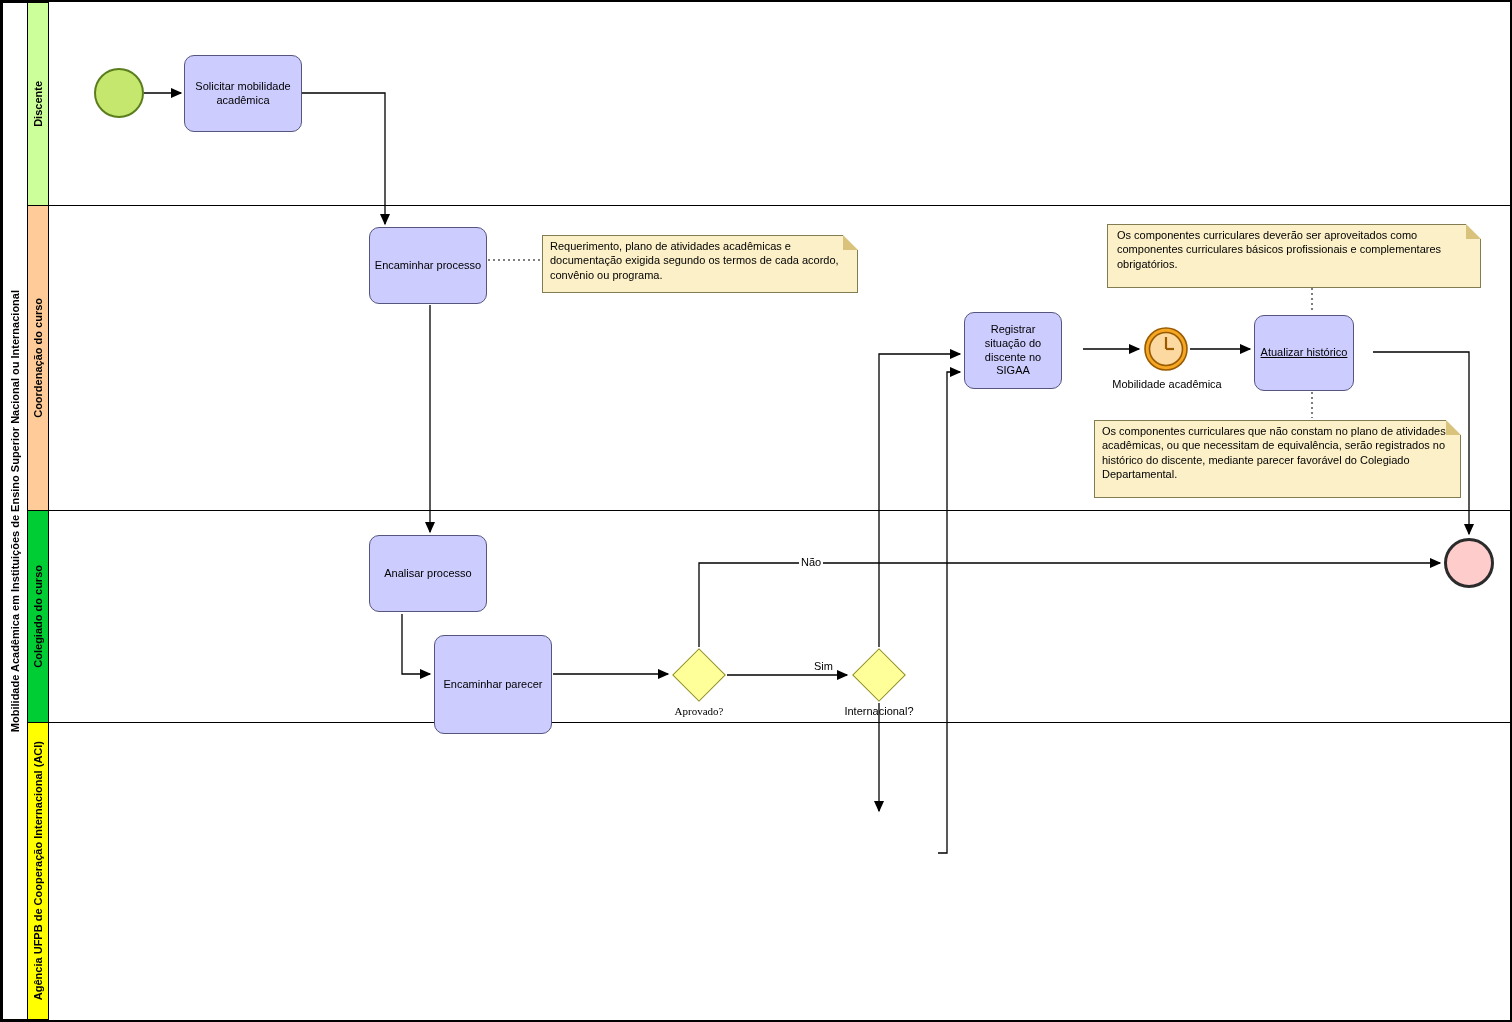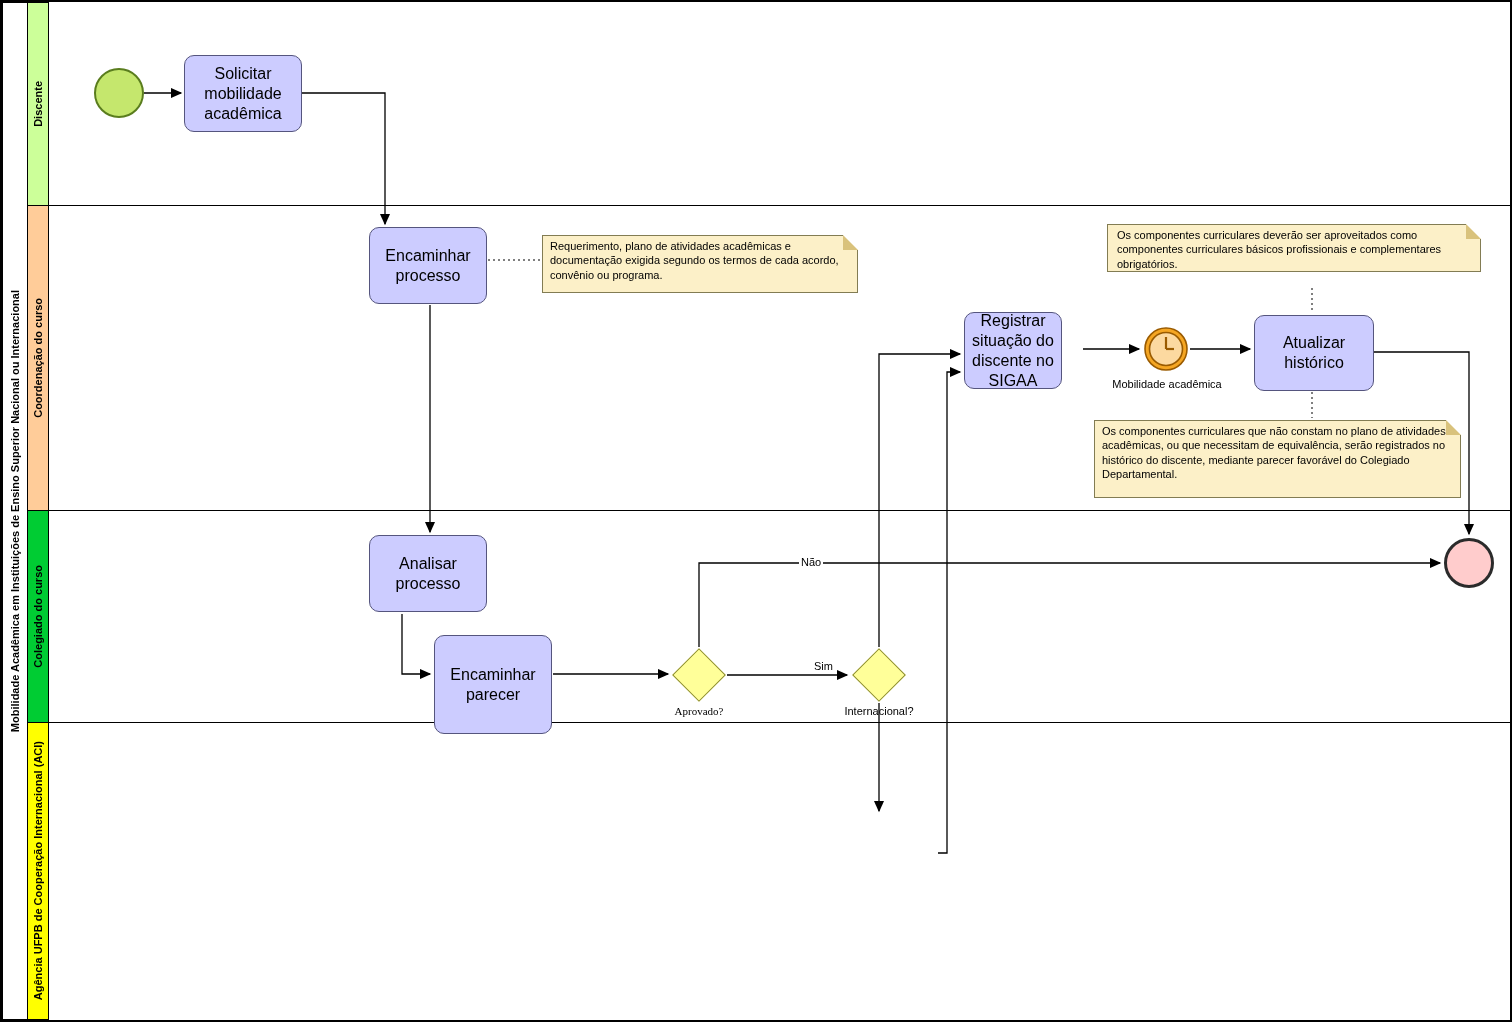--- a/index.html
+++ b/index.html
@@ -28,28 +28,28 @@
   .lane-sep { position:absolute; left:46px; right:0; height:1px; background:#000; }
   .sep1 { top:203px; } .sep2 { top:508px; } .sep3 { top:720px; }
 
   .wires { position:absolute; left:0; top:0; width:1512px; height:1022px; pointer-events:none; }
   .wires polyline { fill:none; stroke:#000; stroke-width:1.3; }
   .wires .assoc { stroke-dasharray:2,3; stroke-width:1; }
 
   .task {
     position:absolute; background:#ccccff; border:1.5px solid #55557e;
     border-radius:10px; display:flex; align-items:center; justify-content:center;
-    text-align:center; font-size:16px; color:#000; padding:4px; line-height:1.25;
+    text-align:center; font-size:11px; color:#000; padding:4px; line-height:1.25;
   }
   .t-solicitar  { left:182px; top:53px;  width:118px; height:77px; }
   .t-encproc    { left:367px; top:225px; width:118px; height:77px; }
   .t-analisar   { left:367px; top:533px; width:118px; height:77px; }
   .t-parecer    { left:432px; top:633px; width:118px; height:99px; }
   .t-registrar  { left:962px; top:310px; width:98px; height:77px; }
-  .t-atualizar  { left:1252px; top:313px; width:120px; height:76px; }
+  .t-atualizar  { left:1252px; top:313px; width:100px; height:76px;text-decoration:underline; }
   .t-realizar   { left:817px; top:813px; width:118px; height:77px; }
 
   .event { position:absolute; border-radius:50%; }
   .ev-start { left:92px; top:66px; width:50px; height:50px; background:#c5e76d; border:2px solid #5a7d1e; }
   .ev-end   { left:1442px; top:536px; width:50px; height:50px; background:#ffcccc; border:3.5px solid #2b2b2b; }
   .ev-timer { left:1141px; top:324px; width:46px; height:46px; }
   .ev-timer svg { display:block; width:46px; height:46px; }
 
   .gateway {
     position:absolute; width:38px; height:38px; background:#ffff99;
@@ -69,21 +69,21 @@
   .note {
     position:absolute; background:#fcf0c8; border:1px solid #827c53;
     font-size:11px; color:#000; padding:3px 7px; line-height:1.3;
   }
   .note .fold {
     position:absolute; top:-1px; right:-1px; width:0; height:0;
     border-style:solid; border-width:0 15px 15px 0;
     border-color:transparent #ffffff #d9c27c transparent;
   }
   .note1 { left:540px;  top:233px; width:316px; height:58px; }
-  .note2 { left:1105px; top:222px; width:374px; height:48px;padding-left:9px; }
+  .note2 { left:1105px; top:222px; width:374px; height:64px;padding-left:9px; }
   .note3 { left:1050px; top:418px; width:367px; height:78px;margin-left:42px; }
 </style>
 </head>
 <body>
 
 <div class="canvas">
 
   <div class="pool-strip">
     <span class="vtext">Mobilidade Acadêmica em Instituições de Ensino Superior Nacional ou Internacional</span>
   </div>

